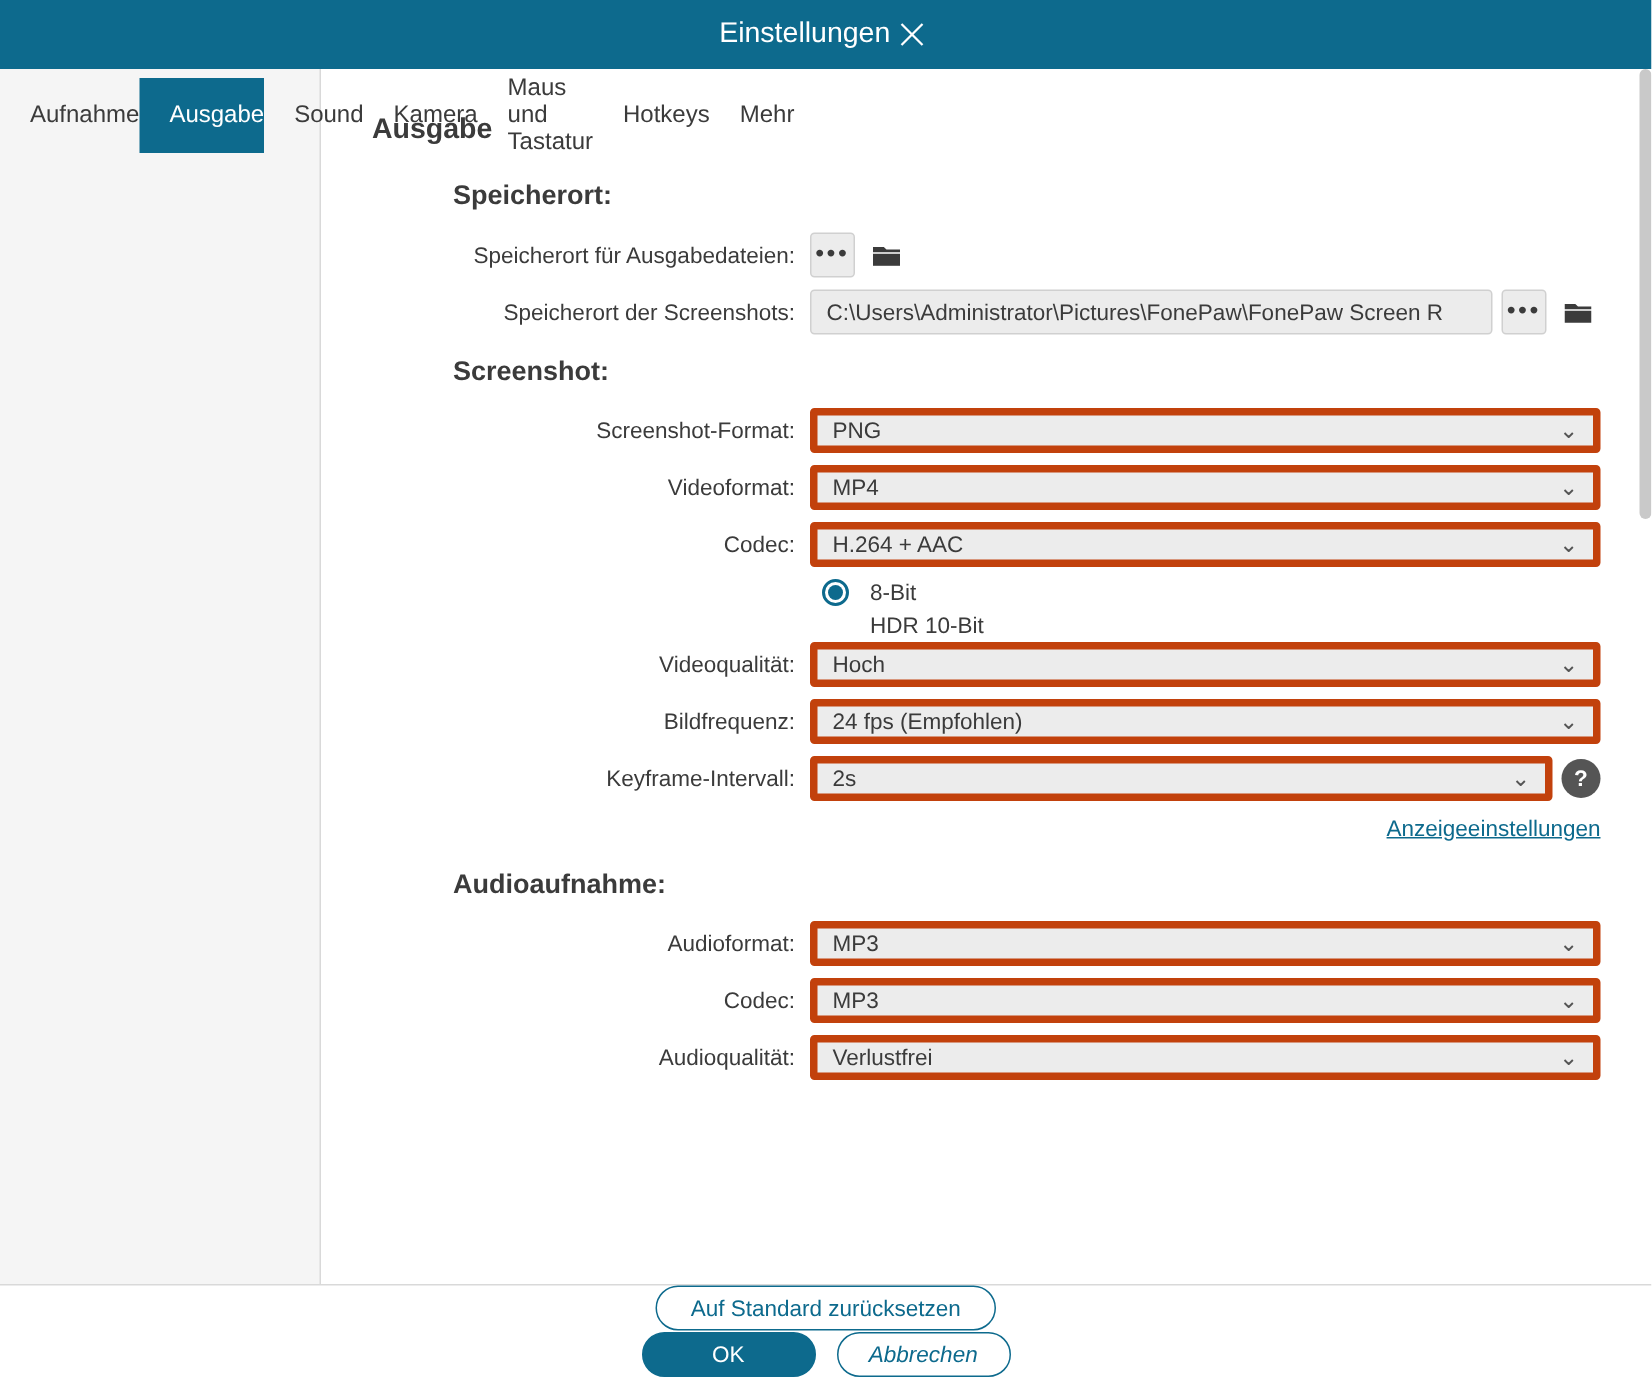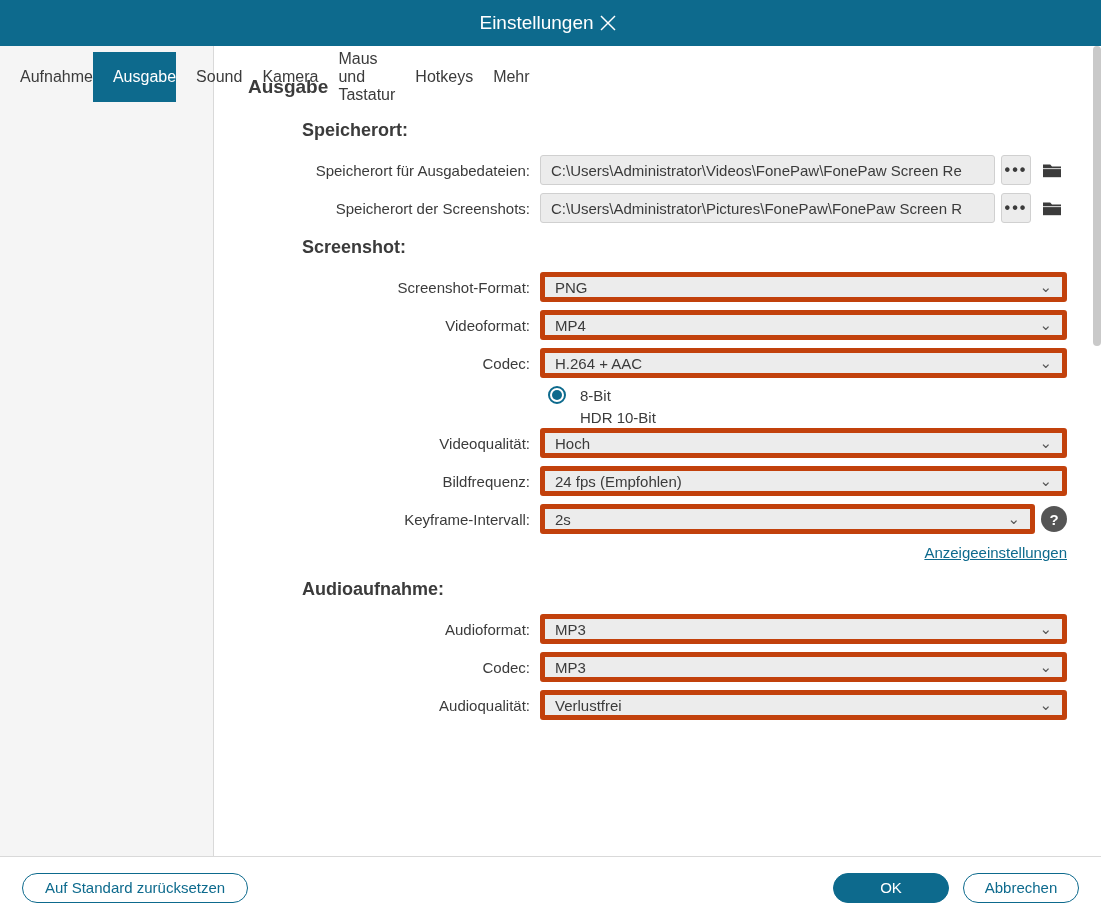--- a/index.html
+++ b/index.html
@@ -50,21 +50,21 @@
   .radio-outer.off { border-color: transparent; }
   .radio-inner { width:10px; height:10px; border-radius:50%; background:#0d6a8d; }
   .link { color:#0d6a8d; text-decoration: underline; font-size:15px; cursor:pointer; }
   .link-row { display:flex; justify-content:flex-end; padding-right: 0; margin: 10px 0 18px 0; }
   .help-circle {
     width:26px; height:26px; border-radius:50%; background:#555; color:#fff;
     display:flex; align-items:center; justify-content:center; font-weight:bold; font-size:15px; cursor:pointer;
   }
   .footer {
     height: 62px; border-top: 1px solid #d9d9d9; display:flex; align-items:center;
-    justify-content: space-between; padding: 0 22px; background:#fff;
+    justify-content: space-between; padding: 0 22px; background:#fff;flex-direction:column;
   }
   .btn {
     height: 30px; padding: 0 22px; border-radius: 15px; font-size:15px;
     display:flex; align-items:center; justify-content:center; cursor:pointer;
     border:1px solid #0d6a8d; background:#fff; color:#0d6a8d;
   }
   .btn.primary { background:#0d6a8d; color:#fff; }
   .footer-right { display:flex; gap:14px; }
   .vscroll-indicator { position:absolute; right:0; top:0; width:8px; height:300px; background:#c9c9c9; border-radius:4px; }
   .folder-svg { width:18px; height:16px; }
@@ -114,23 +114,20 @@
     <div class="main">
       <div class="vscroll-indicator"></div>
 
       <div class="page-title">Ausgabe</div>
 
       <div class="section-title first">Speicherort:</div>
 
       <div class="row">
         <div class="label">Speicherort für Ausgabedateien:</div>
         <div class="control">
-          <div class="textlike">
-              <span>C:\Users\Administrator\Videos\FonePaw\FonePaw Screen Re</span>
-            </div>
           <div class="icon-btn">
               <span class="dots">•••</span>
             </div>
           <div class="icon-btn flat">
             <svg class="folder-svg" viewBox="0 0 20 16">
                 <path fill="#3b3b3b" d="M0 2h8l2 2h10v2H0z"></path>
                 <path fill="#3b3b3b" d="M0 7h20v9H0z"></path>
               </svg>
           </div>
         </div>
@@ -270,19 +267,19 @@
   </div>
 
   <div class="footer">
     <div class="btn">
         <span>Auf Standard zurücksetzen</span>
       </div>
     <div class="footer-right">
       <div class="btn primary" style="width:116px;">
           <span>OK</span>
         </div>
-      <div class="btn" style="width:116px;">
+      <div class="btn" style="width:116px;font-style:italic;">
           <span>Abbrechen</span>
         </div>
     </div>
   </div>
 
 </div>
 
 </body></html>

